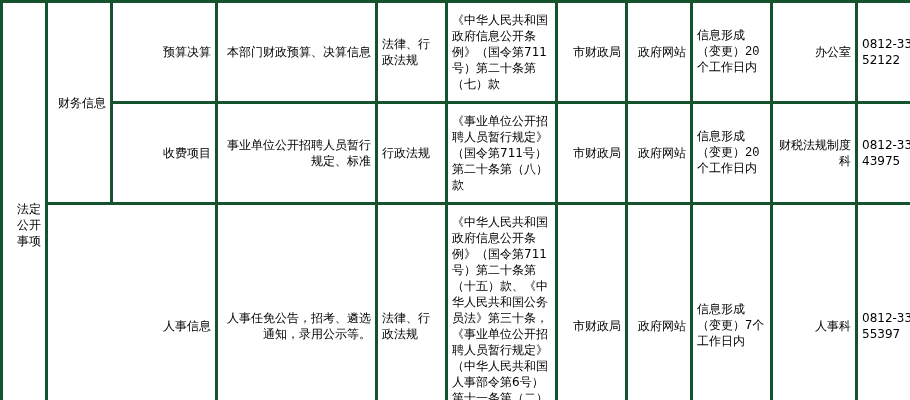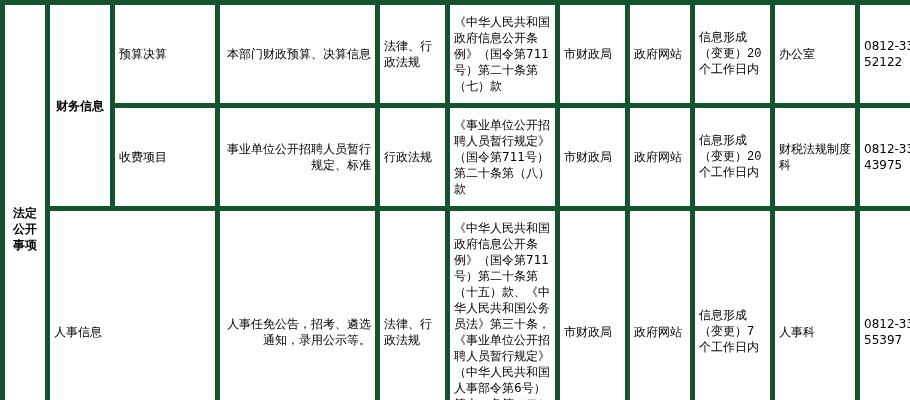--- a/index.html
+++ b/index.html
@@ -22,44 +22,44 @@
   table.disclosure {
     border-collapse: collapse;
     table-layout: fixed;
     margin-left: 0px;
     margin-top: 0px;
     width: 910px;
     font-size: 12px;
     color: #000000;
   }
   table.disclosure td {
-    border: 5px solid #14532d;
+    border: 3px solid #14532d;
     padding: 9px 4px;
     vertical-align: middle;
     line-height: 16px;
     word-break: break-all;
   }
   
   .c-category { width: 45px; }
   .c-group    { width: 65px; }
   .c-item     { width: 105px; }
   .c-content  { width: 160px; }
   .c-basis    { width: 70px; }
   .c-regs     { width: 110px; }
   .c-maker    { width: 70px; }
   .c-channel  { width: 65px; }
   .c-time     { width: 80px; }
   .c-dept     { width: 85px; }
   .c-phone    { width: 65px; }
 
-  .center { text-align: left; }
+  .center { text-align: right; }
 
   td.vcat {
-    font-weight: bold;
-    text-align: center;
+    font-weight: normal;
+    text-align: right;
     font-size: 12px;
     line-height: 15px;
   }
   td.regs {
     text-align: left;
     line-height: 15px;
     font-size: 12px;
   }
   td.content {
     text-align: right;

